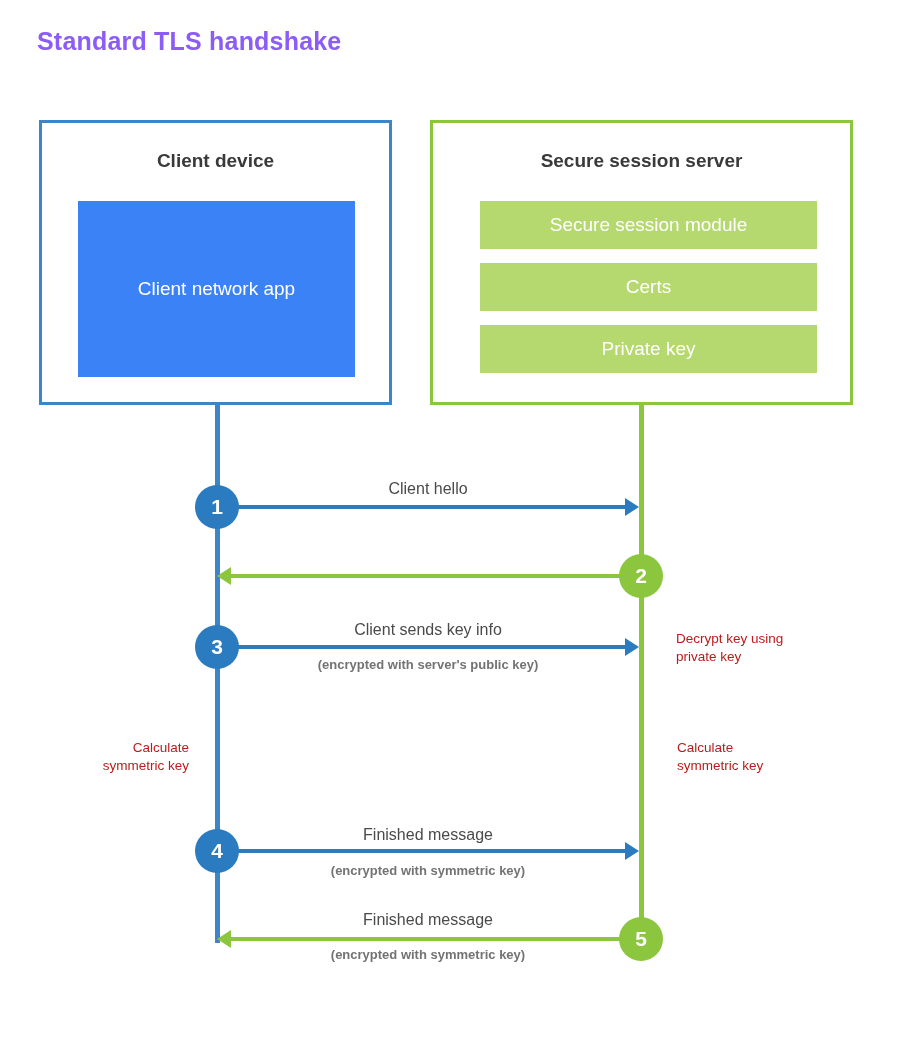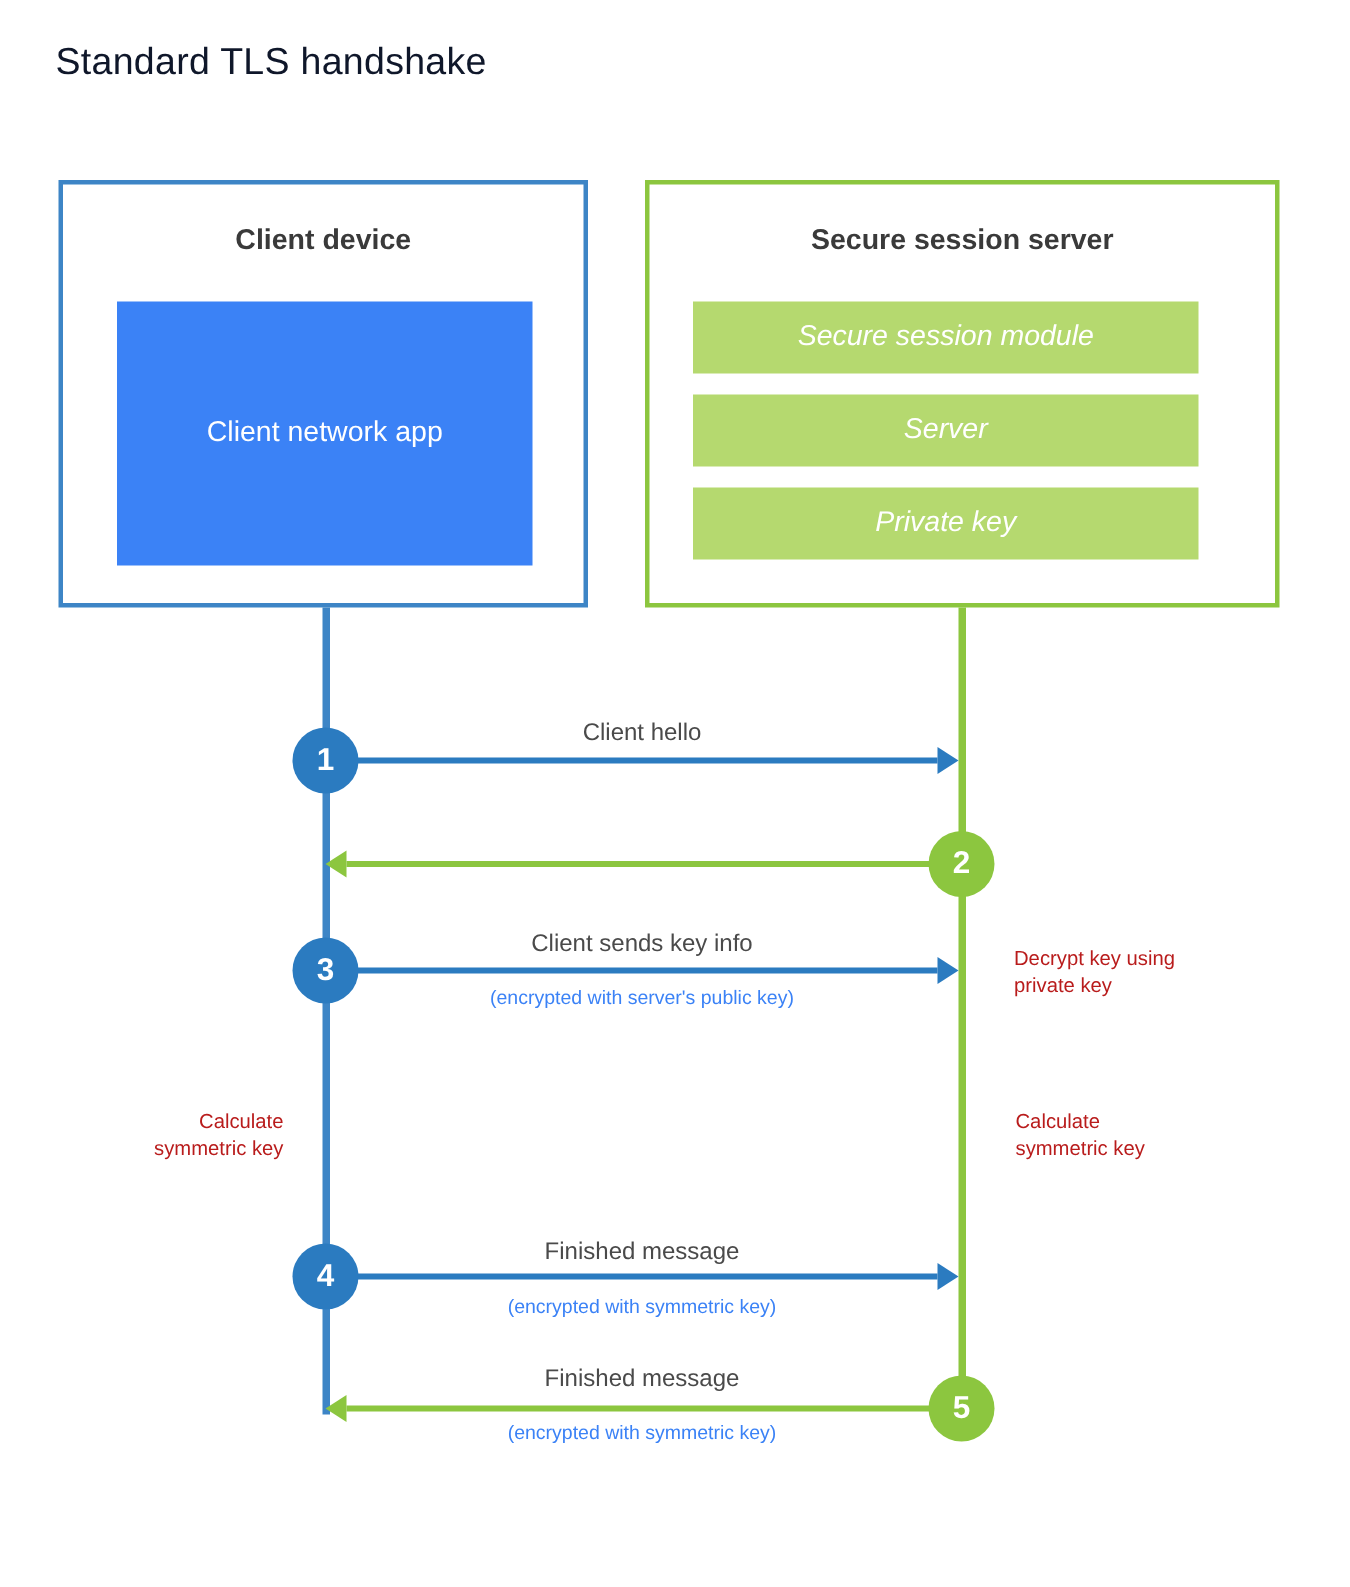--- a/index.html
+++ b/index.html
@@ -19,22 +19,22 @@
     left: 0; top: 0;
     width: 900px;
     height: 1058px;
     background: #ffffff;
   }
   .diagram-title {
     position: absolute;
     left: 37px;
     top: 27px;
     font-size: 25px;
-    font-weight: 400;
-    color: #0f172a;
+    font-weight: 700;
+    color: #8b5cf6;
     letter-spacing: 0.2px;
     white-space: nowrap;
   }
 
   
   .node-box {
     position: absolute;
     box-sizing: border-box;
     background: #ffffff;
   }
@@ -75,32 +75,31 @@
     font-size: 19px;
     font-weight: 300;
     display: flex;
     align-items: center;
     justify-content: center;
     text-align: center;
     line-height: 1.35;
   }
   .server-bar {
     position: absolute;
-    left: 29px;
+    left: 47px;
     width: 337px;
     height: 48px;
     background: #b5d96f;
     color: #ffffff;
     font-size: 19px;
     font-weight: 300;
     display: flex;
     align-items: center;
     justify-content: center;
     text-align: center;
-    font-style: italic;
   }
   #server-bar-0 { top: 78px; }
   #server-bar-1 { top: 140px; }
   #server-bar-2 { top: 202px; }
 
   
   .lifeline {
     position: absolute;
     width: 5px;
   }
@@ -176,23 +175,23 @@
     position: absolute;
     text-align: center;
     color: #4a4a4a;
     font-size: 16px;
     font-weight: 400;
     white-space: nowrap;
   }
   .msg-sub {
     position: absolute;
     text-align: center;
-    color: #3b82f6;
+    color: #737373;
     font-size: 13px;
-    font-weight: 400;
+    font-weight: 700;
     white-space: nowrap;
   }
   #msg-1-label { left: 228px; top: 480px; width: 400px; }
   #msg-2-label { left: 228px; top: 551px; width: 400px; }
   #msg-3-label { left: 228px; top: 621px; width: 400px; }
   #msg-3-sub   { left: 228px; top: 657px; width: 400px; }
   #msg-4-label { left: 228px; top: 826px; width: 400px; }
   #msg-4-sub   { left: 228px; top: 863px; width: 400px; }
   #msg-5-label { left: 228px; top: 911px; width: 400px; }
   #msg-5-sub   { left: 228px; top: 947px; width: 400px; }
@@ -234,21 +233,21 @@
 
   <div class="node-box" id="client-box">
     <div class="node-title">Client device</div>
     <div id="client-app-rect">Client network
 app</div>
   </div>
 
   <div class="node-box" id="server-box">
     <div class="node-title">Secure session server</div>
     <div class="server-bar" id="server-bar-0">Secure session module</div>
-    <div class="server-bar" id="server-bar-1">Server</div>
+    <div class="server-bar" id="server-bar-1">Certs</div>
     <div class="server-bar" id="server-bar-2">Private key</div>
   </div>
 
   <div class="lifeline" id="client-lifeline"></div>
   <div class="lifeline" id="server-lifeline"></div>
 
   <div class="arrow-line blue" id="arrow-1-line"></div>
   <div class="arrow-head right blue" id="arrow-1-head"></div>
   <div class="msg-label" id="msg-1-label">Client hello</div>
   <div class="step-circle blue" id="step-circle-1">1</div>

